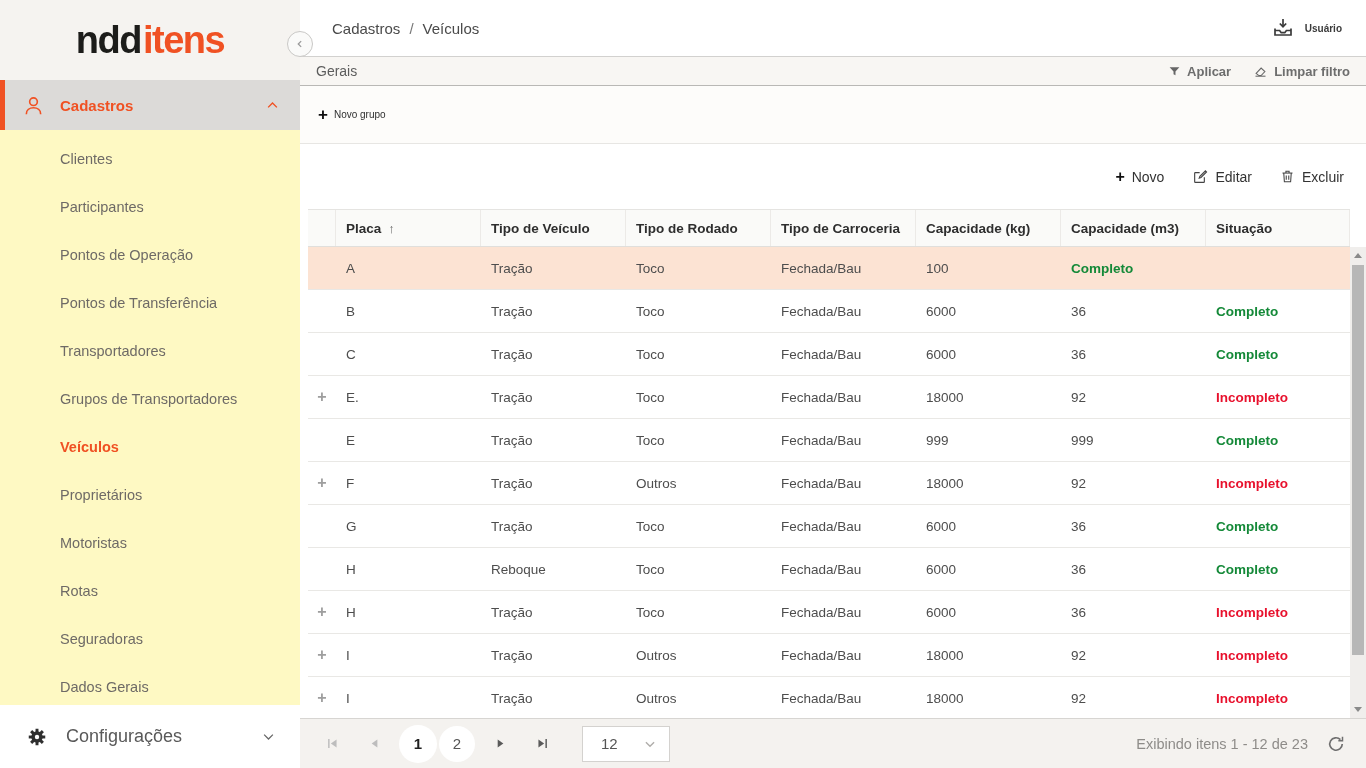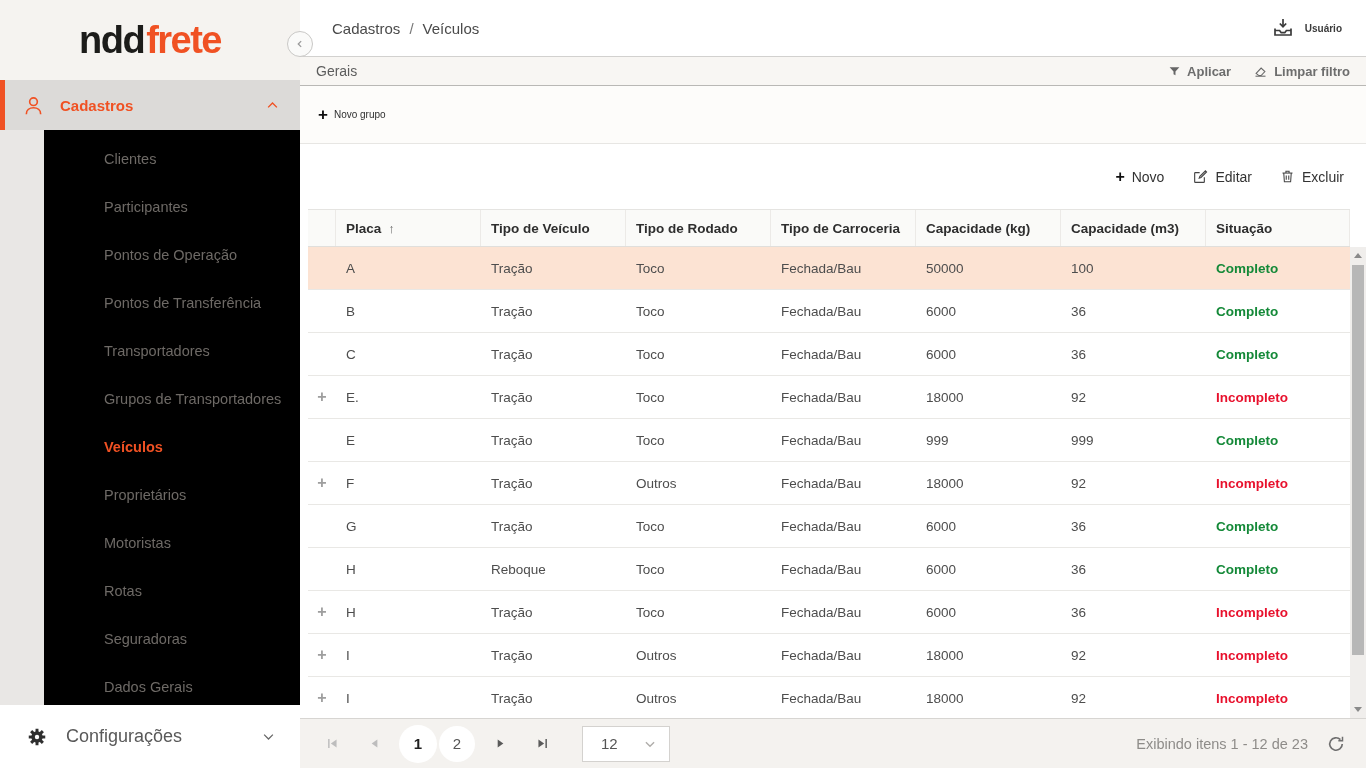--- a/index.html
+++ b/index.html
@@ -11,21 +11,21 @@
   .sidebar { width:300px; flex:none; display:flex; flex-direction:column; background:#e9e7e5; position:relative; }
   .logo-area { height:80px; flex:none; background:#f5f3f0; display:flex; align-items:center; justify-content:center; }
   .logo-ndd { font-size:38px; font-weight:bold; color:#1c1c1a; letter-spacing:-1.5px; }
   .logo-frete { font-size:38px; font-weight:bold; color:#f05123; letter-spacing:-1.5px; margin-left:2px; }
   .collapse-btn { position:absolute; top:31px; right:-13px; width:26px; height:26px; border-radius:50%;
     background:#fafaf9; border:1px solid #c9c8c6; color:#9a9a9a; display:flex; align-items:center; justify-content:center;
     z-index:6; padding:0; cursor:pointer; }
   .menu-header { height:50px; flex:none; background:#dcdad8; border-left:5px solid #f05123;
     display:flex; align-items:center; padding:0 20px 0 17px; gap:15px; cursor:pointer; }
   .menu-header-label { color:#f05123; font-weight:bold; font-size:15px; flex:1; }
-  .menu-items { flex:1; background:#000000; padding-top:5px; overflow:hidden;margin-left:44px; }
+  .menu-items { flex:1; background:#fef9c3; padding-top:5px; overflow:hidden; }
   .menu-item { height:48px; line-height:48px; padding-left:60px; font-size:14.5px; color:#6e6a66; cursor:pointer;
     white-space:nowrap; }
   .menu-item.active { color:#f05123; font-weight:bold; }
   .sidebar-footer { height:63px; flex:none; background:#ffffff; display:flex; align-items:center;
     padding:0 24px 0 26px; gap:18px; cursor:pointer; }
   .sidebar-footer-label { flex:1; color:#595959; font-size:18px; }
 
   
   .main { flex:1; min-width:0; display:flex; flex-direction:column; background:#fff; }
 
@@ -89,21 +89,21 @@
   .refresh-btn { background:none; border:none; color:#6f6f6f; display:flex; align-items:center; cursor:pointer; padding:0; }
 </style>
 </head>
 <body>
 
 <div class="app">
 
   <aside class="sidebar">
     <div class="logo-area">
       <span class="logo-ndd">ndd</span>
-        <span class="logo-frete">frete</span>
+        <span class="logo-frete">itens</span>
     </div>
     <button class="collapse-btn">
       <span style="display:flex;">
         <svg width="14" height="14" viewBox="0 0 24 24" fill="none" stroke="currentColor" stroke-width="2.2">
             <path d="M14 7l-5 5 5 5"></path>
           </svg>
       </span>
     </button>
     <div class="menu-header">
       <span style="display:flex;color:#f05123;">
@@ -259,21 +259,20 @@
             <span>Situação</span>
           </div>
         </div>
       <div class="grid-body">
           <div class="grid-row selected">
             <div class="cell expand"></div>
             <div class="cell">A</div>
             <div class="cell">Tração</div>
             <div class="cell">Toco</div>
             <div class="cell">Fechada/Bau</div>
-            <div class="cell">50000</div>
             <div class="cell">100</div>
             <div class="cell status" style="color: rgb(20, 137, 56);">Completo</div>
           </div>
           <div class="grid-row">
             <div class="cell expand"></div>
             <div class="cell">B</div>
             <div class="cell">Tração</div>
             <div class="cell">Toco</div>
             <div class="cell">Fechada/Bau</div>
             <div class="cell">6000</div>

